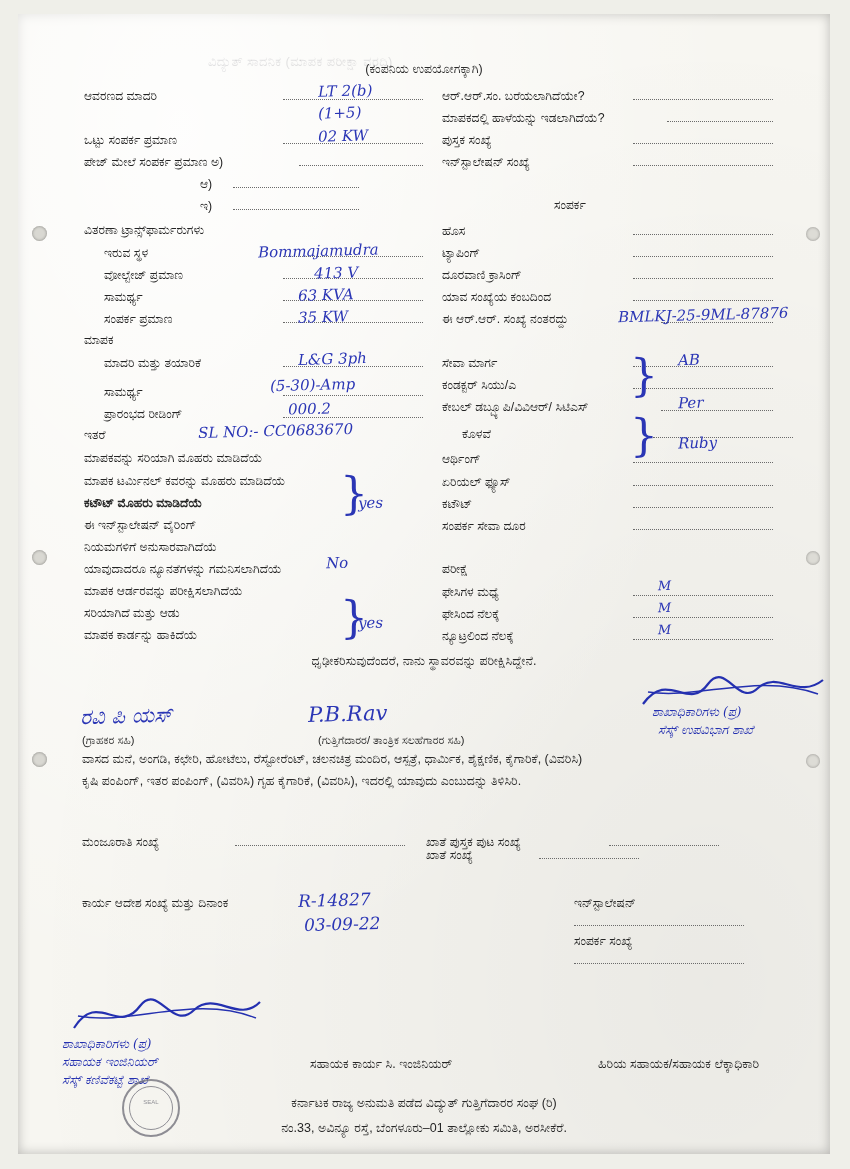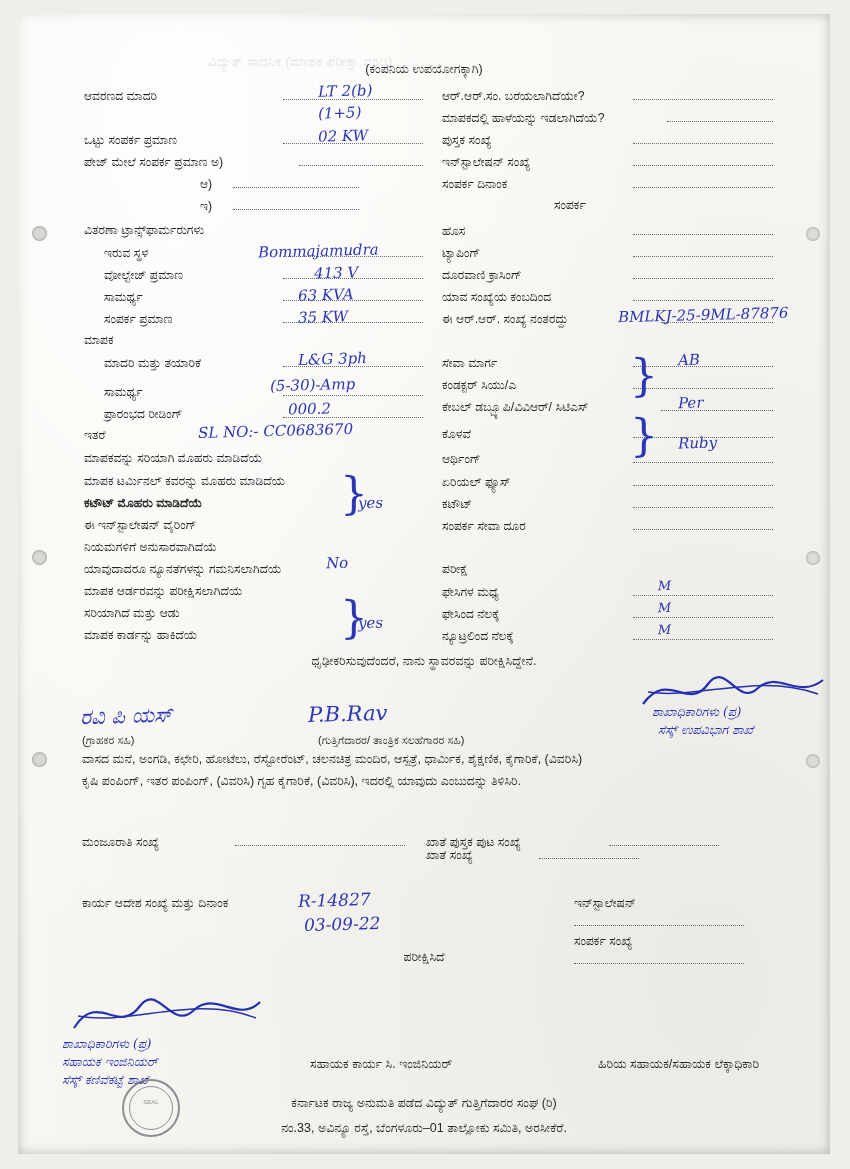--- a/index.html
+++ b/index.html
@@ -269,26 +269,22 @@
         <span class="dots" style="width:140px;"></span>
       </div>
       <div class="row" style="left:424px; top:96px;">
         <span class="lbl" style="width:222px;">ಮಾಪಕದಲ್ಲಿ ಹಾಳೆಯನ್ನು ಇಡಲಾಗಿದೆಯೆ?</span>
         <span class="dots" style="width:106px;"></span>
       </div>
       <div class="row" style="left:424px; top:118px;">
         <span class="lbl" style="width:188px;">ಪುಸ್ತಕ ಸಂಖ್ಯೆ</span>
         <span class="dots" style="width:140px;"></span>
       </div>
-      <div class="row" style="left:424px; top:140px;">
+      <div class="row" style="left:424px; top:140px;font-family:Liberation Serif, serif;">
         <span class="lbl" style="width:188px;">ಇನ್‌ಸ್ಟಾಲೇಷನ್ ಸಂಖ್ಯೆ</span>
-        <span class="dots" style="width:140px;"></span>
-      </div>
-      <div class="row" style="left:424px; top:162px;">
-        <span class="lbl" style="width:188px;">ಸಂಪರ್ಕ ದಿನಾಂಕ</span>
         <span class="dots" style="width:140px;"></span>
       </div>
       <div class="row" style="left:536px; top:184px;">
         <span class="lbl">ಸಂಪರ್ಕ</span>
       </div>
       <div class="row" style="left:424px; top:209px;">
         <span class="lbl" style="width:188px;">ಹೊಸ</span>
         <span class="dots" style="width:140px;"></span>
       </div>
       <div class="row" style="left:424px; top:231px;">
@@ -313,21 +309,21 @@
       </div>
       <div class="row" style="left:424px; top:363px;">
         <span class="lbl" style="width:188px;">ಕಂಡಕ್ಟರ್ ಸಿಯು/ಎ</span>
         <span class="dots" style="width:140px;"></span>
       </div>
       <div class="row" style="left:424px; top:385px;">
         <span class="lbl" style="width:216px;">ಕೇಬಲ್ ಡಬ್ಬ್ಯೂಪಿ/ವಿವಿಆರ್/ ಸಿಟಿಎಸ್</span>
         <span class="dots" style="width:112px;"></span>
       </div>
       <div class="row" style="left:424px; top:412px;">
-        <span class="lbl" style="width:188px;">ಕೊಳವೆ</span>
+        <span class="lbl" style="width:188px;margin-left:20px;">ಕೊಳವೆ</span>
         <span class="dots" style="width:140px;"></span>
       </div>
       <div class="row" style="left:424px; top:437px;">
         <span class="lbl" style="width:188px;">ಆರ್ಥಿಂಗ್</span>
         <span class="dots" style="width:140px;"></span>
       </div>
       <div class="row" style="left:424px; top:460px;">
         <span class="lbl" style="width:188px;">ಏರಿಯಲ್ ಫ್ಯೂಸ್</span>
         <span class="dots" style="width:140px;"></span>
       </div>
@@ -426,21 +422,20 @@
       <div class="row" style="left:556px; top:900px;">
         <span class="dots" style="width:170px;"></span>
       </div>
       <div class="row" style="left:556px; top:920px;">
         <span class="lbl">ಸಂಪರ್ಕ ಸಂಖ್ಯೆ</span>
       </div>
       <div class="row" style="left:556px; top:938px;">
         <span class="dots" style="width:170px;"></span>
       </div>
 
-      <div class="centerline" style="top:936px;">ಪರೀಕ್ಷಿಸಿದೆ</div>
 
       <svg style="position:absolute; left:48px; top:970px;" width="200" height="60">
         <path d="M8,44 C32,6 52,52 74,22 C92,-2 106,48 128,26 C150,6 172,40 194,18" stroke="#2430b0" stroke-width="2.2" fill="none"></path>
         <path d="M12,32 C66,42 128,10 190,34" stroke="#2430b0" stroke-width="1.5" fill="none"></path>
       </svg>
       <div class="sig" style="left:44px; top:1022px; font-size:12.5px;">ಶಾಖಾಧಿಕಾರಿಗಳು (ಪ್ರ)</div>
       <div class="sig" style="left:44px; top:1040px; font-size:12.5px;">ಸಹಾಯಕ ಇಂಜಿನಿಯರ್</div>
       <div class="sig" style="left:44px; top:1058px; font-size:12.5px;">ಸೆಸ್ಕ್ ಕಣಿವೆಕಟ್ಟೆ ಶಾಖೆ</div>
 
       <div class="row" style="left:292px; top:1043px;">ಸಹಾಯಕ ಕಾರ್ಯ ಸಿ. ಇಂಜಿನಿಯರ್</div>

